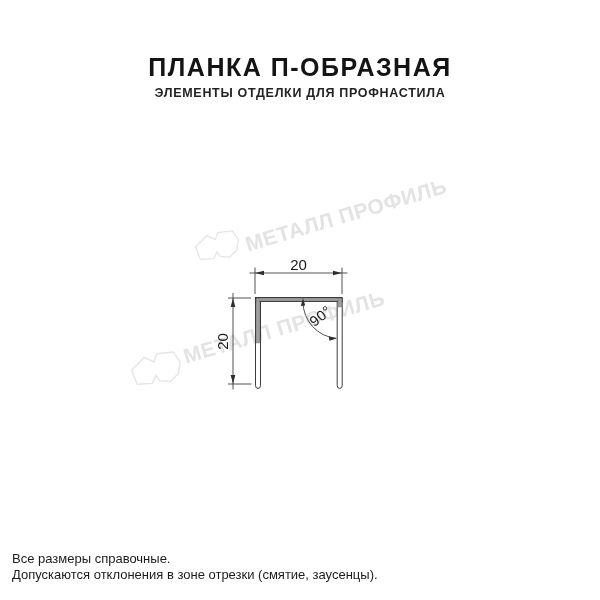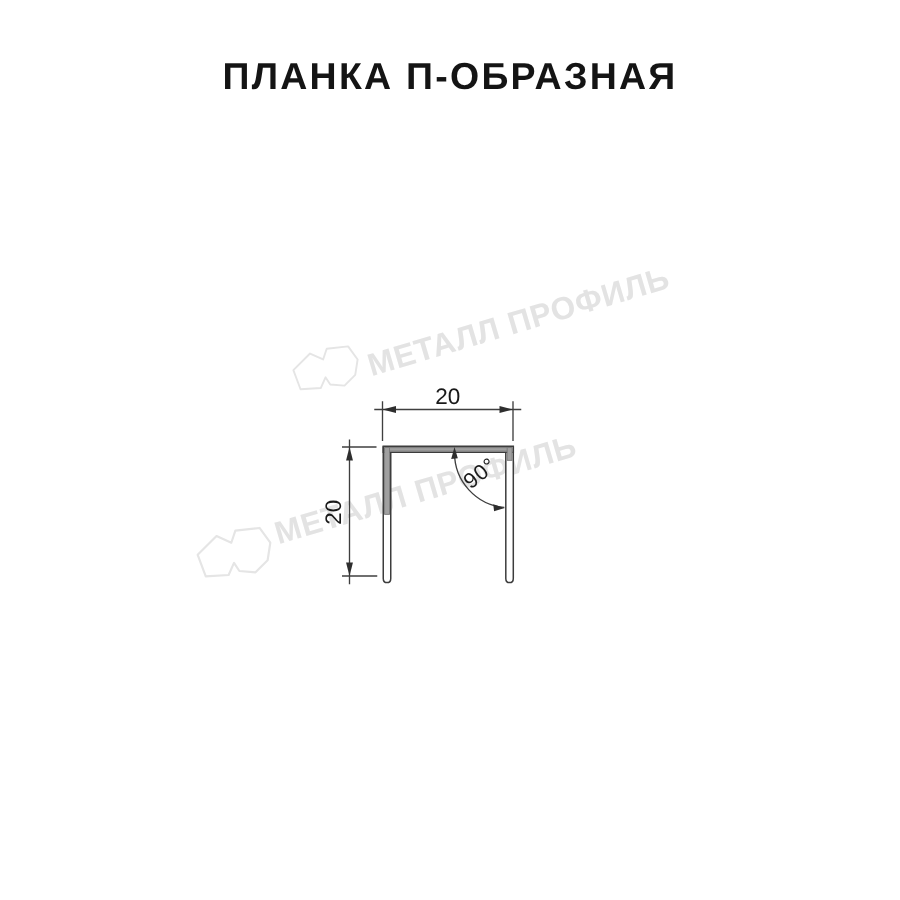--- a/index.html
+++ b/index.html
@@ -2,21 +2,21 @@
 <html><head>
 <meta charset="utf-8">
 <style>
   html,body{margin:0;padding:0;}
   body{
     width:600px;height:600px;position:relative;overflow:hidden;
     background:#ffffff;
     font-family:"Liberation Sans", sans-serif;
   }
   
-  .header{position:absolute;top:37px;left:0;width:600px;text-align:center;}
+  .header{position:absolute;top:53px;left:0;width:600px;text-align:center;}
   .title-line{
     font-size:25px;font-weight:bold;line-height:28px;letter-spacing:1.5px;
     color:#141414;white-space:nowrap;
   }
   .subtitle{
     margin-top:5px;font-size:12.5px;font-weight:bold;letter-spacing:0.7px;
     color:#232323;white-space:nowrap;
   }
   
   .wm-layer{position:absolute;inset:0;z-index:1;}
@@ -48,20 +48,21 @@
   <div id="wm1-text" class="wm-text">МЕТАЛЛ ПРОФИЛЬ</div>
 
   <svg id="wm2-logo" class="wm-logo" viewBox="0 0 58 42">
     <path d="M8,38 L2,22 L16,8 L27,13 L30,4 L48,2 L56,13 L54,26 L45,35 L33,34 L29,28 L25,37 Z" fill="none" stroke="#e5e5e5" stroke-width="1.6" stroke-linejoin="round"></path>
   </svg>
   <div id="wm2-text" class="wm-text">МЕТАЛЛ ПРОФИЛЬ</div>
 </div>
 
 <div class="header">
   <div class="title-line">ПЛАНКА П-ОБРАЗНАЯ</div>
+  <div class="subtitle">ЭЛЕМЕНТЫ ОТДЕЛКИ ДЛЯ ПРОФНАСТИЛА</div>
 </div>
 
 <svg class="drawing" width="230" height="150" viewBox="175 250 230 150">
 
   <path d="M255.5,298 L255.5,385.6 Q255.5,388.4 258,388.4 Q260.5,388.4 260.5,385.6 L260.5,298 Z" fill="#ffffff" stroke="#3c3c3c" stroke-width="1"></path>
   <path d="M337.2,298 L337.2,385.6 Q337.2,388.4 339.7,388.4 Q342.2,388.4 342.2,385.6 L342.2,298 Z" fill="#ffffff" stroke="#3c3c3c" stroke-width="1"></path>
 
   <rect x="255.5" y="297.5" width="86.7" height="4" fill="#ffffff" stroke="#3c3c3c" stroke-width="1"></rect>
 
   <rect x="256.4" y="298.4" width="85" height="2.4" fill="#a0a0a0" stroke="#787878" stroke-width="0.7"></rect>
@@ -86,13 +87,15 @@
   <polygon points="233,384 230.7,375 235.3,375" fill="#2e2e2e"></polygon>
   <text x="222.5" y="341.5" text-anchor="middle" dominant-baseline="central" font-size="15" fill="#191919" transform="rotate(-90 222.5 341.5)">20</text>
 
   <path d="M303,302 A36.6,36.6 0 0 0 336.2,338.3" fill="none" stroke="#3f3f3f" stroke-width="0.9"></path>
   <polygon points="303,298 300.8,306 305.2,305.5" fill="#2e2e2e"></polygon>
   <polygon points="336.6,338.6 328.8,336.2 329.4,340.8" fill="#2e2e2e"></polygon>
   <text x="320.5" y="316" text-anchor="middle" dominant-baseline="central" font-size="14.5" letter-spacing="0.5" fill="#1b1b1b" transform="rotate(-38.5 320.5 316)">90°</text>
 </svg>
 
 <div class="footer">
+  <div>Все размеры справочные.</div>
+  <div>Допускаются отклонения в зоне отрезки (смятие, заусенцы).</div>
 </div>
 
 </body></html>

